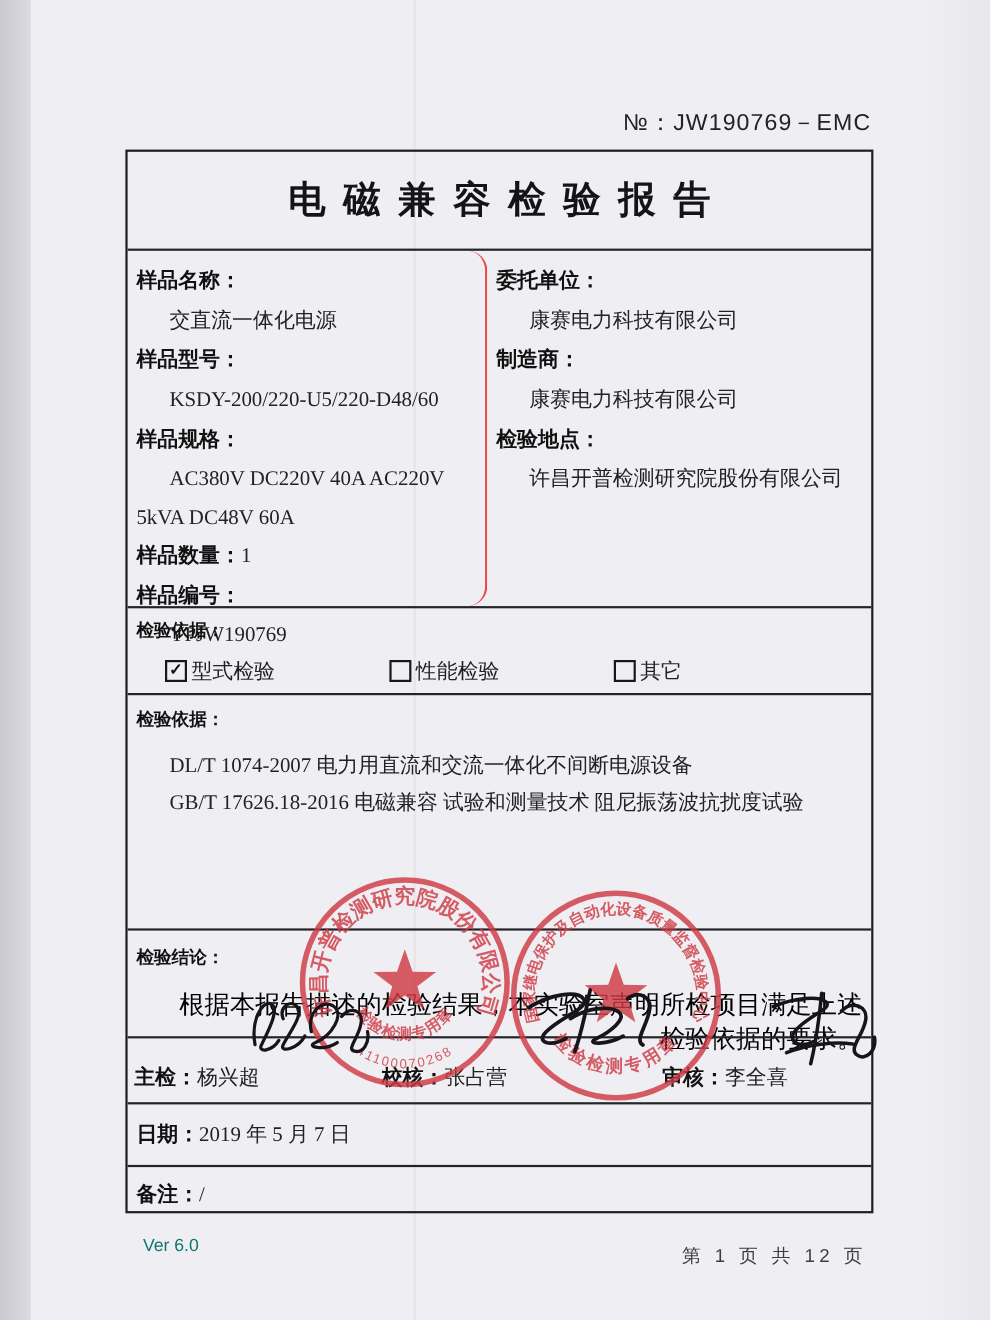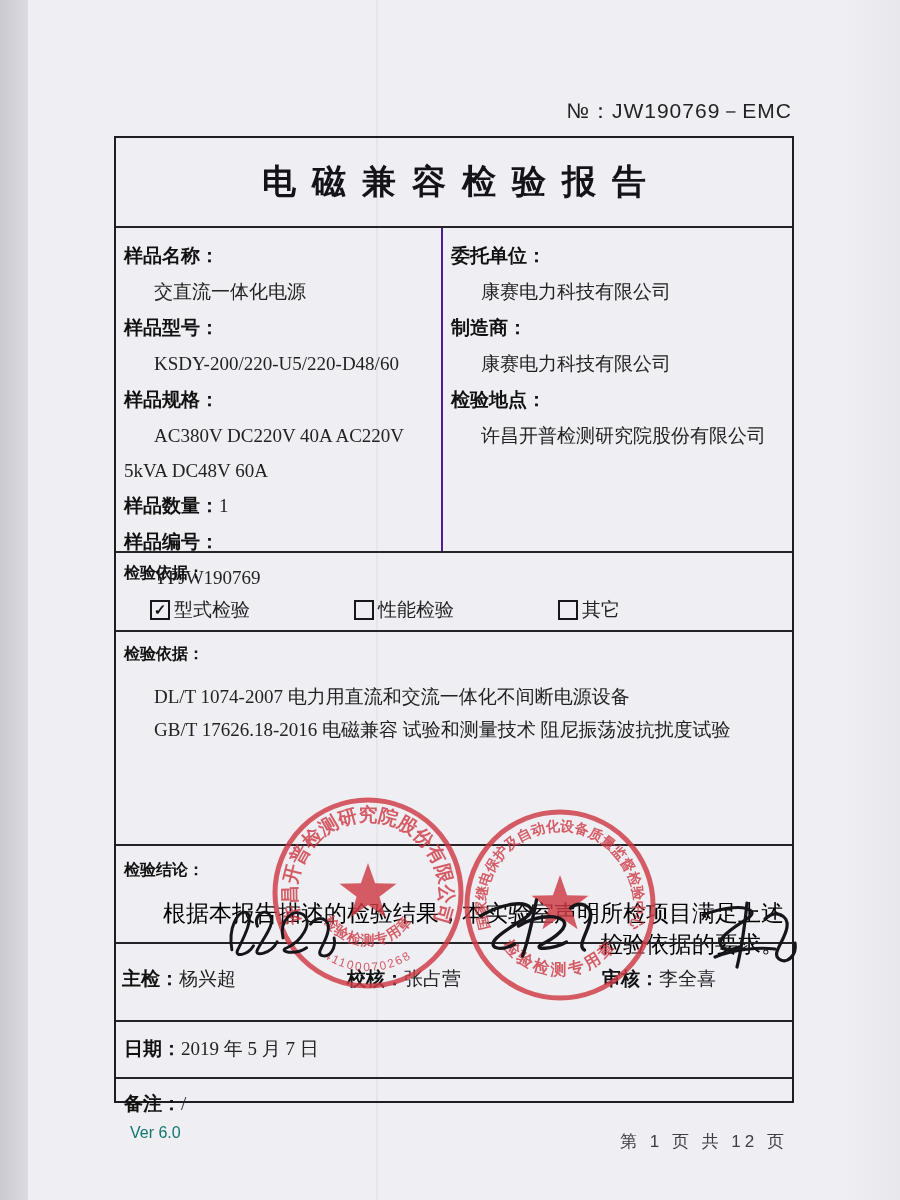--- a/index.html
+++ b/index.html
@@ -21,30 +21,30 @@
 
   .doc-table{position:absolute;left:114px;top:136px;width:680px;height:967px;
     border:2px solid #1d1d22;box-sizing:border-box;background:transparent;z-index:1;}
   .row{box-sizing:border-box;position:relative;width:100%;}
   .row + .row{border-top:2px solid #232328;}
   .row-title{height:88px;display:flex;align-items:center;justify-content:center;}
   .row-info{height:325px;display:flex;}
   .row-cat{height:79px;}
   .row-basis{height:214px;}
   .row-concl{height:98px;}
-  .row-sign{height:78px;}
+  .row-sign{height:60px;}
   .row-date{height:57px;}
   .row-remark{height:77px;}
 
   .doc-title{font-size:34px;font-weight:600;letter-spacing:16px;
     padding-left:16px;color:#141418;margin:0;
     font-family:"Liberation Serif", serif;}
 
   .cell{box-sizing:border-box;padding:10px 6px 0 8px;}
-  .cell-l{width:329px;border-right:2px solid #4c1d95;}
+  .cell-l{width:329px;border-right:2px solid #ef4444;border-radius:18px;}
   .cell-r{width:351px;}
   .line{line-height:36px;font-size:19px;white-space:normal;}
   .lbl{font-weight:700;font-family:"Liberation Sans", sans-serif;color:#111;}
   .val{font-family:"Liberation Serif", serif;color:#222;}
   .ind{padding-left:30px;}
   .wrapspec{text-indent:30px;line-height:35px;}
 
   .cat-label{position:absolute;left:8px;top:10px;}
   .cat-opt{position:absolute;top:44px;font-size:19px;display:flex;align-items:center;}
   .cat-opt .box{display:inline-block;width:16px;height:16px;border:2px solid #17171c;

